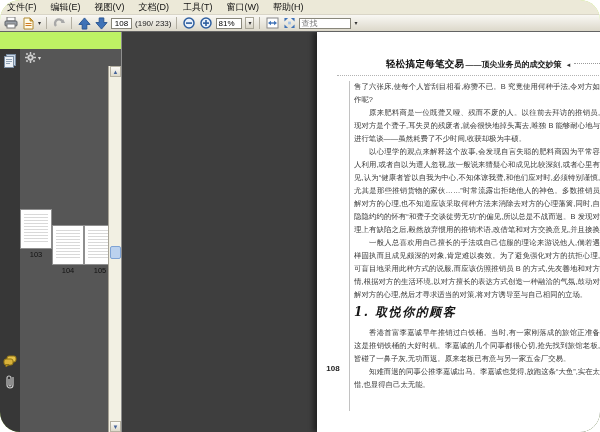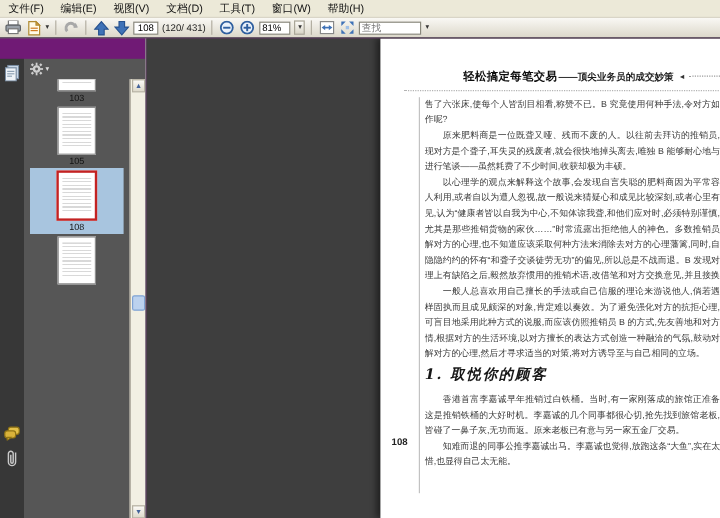--- a/index.html
+++ b/index.html
@@ -1,17 +1,17 @@
 <!DOCTYPE html>
 <html><head>
 <meta charset="utf-8">
 <style>
   html,body{margin:0;padding:0;}
-  #app{position:relative;width:600px;height:432px;background:#701a75;overflow:hidden;
-       font-family:"Liberation Sans","DejaVu Sans",sans-serif;-webkit-font-smoothing:antialiased;}
+  #app{position:relative;width:600px;height:432px;background:#bef264;overflow:hidden;
+       font-family:"Liberation Sans","DejaVu Sans",sans-serif;border-radius:20px;-webkit-font-smoothing:antialiased;}
   
   .menubar{position:absolute;left:0;top:0;right:0;height:14px;background:#ece9d8;
            display:flex;align-items:center;font-size:9px;color:#111;border-bottom:1px solid #d9d5c7;}
   .menu-item{padding:1px 7px;cursor:default;}
   
   .toolbar{position:absolute;left:0;top:15px;right:0;height:16px;
            background:linear-gradient(#f9f8f4,#dcd8ca);display:flex;align-items:center;
            gap:3px;padding:0 4px;border-bottom:1px solid #636363;}
   .tbtn{height:14px;min-width:14px;display:flex;align-items:center;justify-content:center;}
   .sep{width:1px;height:12px;background:#b3af a2;background:#b3afa2;margin:0 2px;}
@@ -27,21 +27,21 @@
   
   .nav-header{position:absolute;left:0;top:32px;width:121px;height:17px;background:#2b2b2b;
               color:#e3e3e3;display:flex;align-items:center;font-size:8.5px;gap:5px;padding:0 4px;box-sizing:border-box;}
   .panel-btn{margin-left:auto;width:11px;height:11px;border:1px solid #6b6b6b;background:#3c3c3c;
              color:#cfcfcf;font-size:5px;display:flex;align-items:center;justify-content:center;}
   .left-strip{position:absolute;left:0;top:49px;width:20px;bottom:0;background:#373737;}
   .strip-icon{position:absolute;left:3px;width:14px;height:15px;display:flex;align-items:center;justify-content:center;}
   .panel{position:absolute;left:20px;top:49px;width:101px;bottom:0;background:#565656;overflow:hidden;}
   .gear-row{height:17px;display:flex;align-items:center;gap:2px;padding:0 5px;}
   .thumb-list{position:absolute;left:0;top:17px;right:13px;bottom:0;overflow:hidden;
-              display:flex;flex-direction:column;align-items:center;}
+              display:flex;flex-direction:row;align-items:center;}
   .thumb-item{display:flex;flex-direction:column;align-items:center;padding:2px 0 1px;flex:0 0 auto;}
   .thumb-item.partial-top{margin-top:-32px;}
   .tbox{width:30px;height:38px;background:#fff;border:1px solid #8f8f8f;position:relative;box-sizing:content-box;}
   .tbox::after{content:"";position:absolute;left:3px;right:3px;top:4px;bottom:5px;
                background:repeating-linear-gradient(180deg,#cfcfcf 0 1px,transparent 1px 3px);opacity:.8;}
   .tlabel{font-size:7.5px;color:#121212;margin-top:1px;line-height:9px;}
   .thumb-item.selected{background:#a8c5df;align-self:stretch;margin:0 5px;}
   .thumb-item.selected .tbox{border:2px solid #c32222;}
   .vtrack{position:absolute;right:0;top:17px;width:13px;bottom:0;background:#f2f0e3;border-left:1px solid #a7a396;box-sizing:border-box;}
   .varrow{position:absolute;left:1px;width:11px;height:11px;display:flex;align-items:center;justify-content:center;
@@ -112,21 +112,21 @@
       <svg width="13" height="13" viewBox="0 0 14 14">
         <polygon points="7,1 13,8 9.5,8 9.5,13 4.5,13 4.5,8 1,8" fill="#3f72b7" stroke="#27528f"></polygon>
       </svg>
     </div>
     <div class="tbtn">
       <svg width="13" height="13" viewBox="0 0 14 14">
         <polygon points="7,13 1,6 4.5,6 4.5,1 9.5,1 9.5,6 13,6" fill="#3f72b7" stroke="#27528f"></polygon>
       </svg>
     </div>
     <input class="tinput pageinput" value="108" style="">
-    <span class="count">(120/ 431)</span>
+    <span class="count">(190/ 233)</span>
     <div class="sep"></div>
     <div class="tbtn">
       <svg width="12" height="12" viewBox="0 0 12 12">
         <circle cx="6" cy="6" r="5" fill="#e9f1fb" stroke="#2f5f9f" stroke-width="1.5"></circle>
         <rect x="3" y="5.3" width="6" height="1.6" fill="#2f5f9f"></rect>
       </svg>
     </div>
     <div class="tbtn">
       <svg width="12" height="12" viewBox="0 0 12 12">
         <circle cx="6" cy="6" r="5" fill="#e9f1fb" stroke="#2f5f9f" stroke-width="1.5"></circle>
@@ -202,20 +202,24 @@
             <rect x="8.8" y="8.8" width="2" height="2" transform="rotate(45 9.8 9.8)"></rect>
           </g>
         </svg>
         <span class="caret" style="color:#ddd;">▾</span>
       </div>
     </div>
     <div class="thumb-list">
         <div class="thumb-item partial-top">
           <div class="tbox"></div>
           <div class="tlabel">103</div>
+        </div>
+        <div class="thumb-item">
+          <div class="tbox"></div>
+          <div class="tlabel">104</div>
         </div>
         <div class="thumb-item">
           <div class="tbox"></div>
           <div class="tlabel">105</div>
         </div>
         <div class="thumb-item selected">
           <div class="tbox"></div>
           <div class="tlabel">108</div>
         </div>
         <div class="thumb-item">

